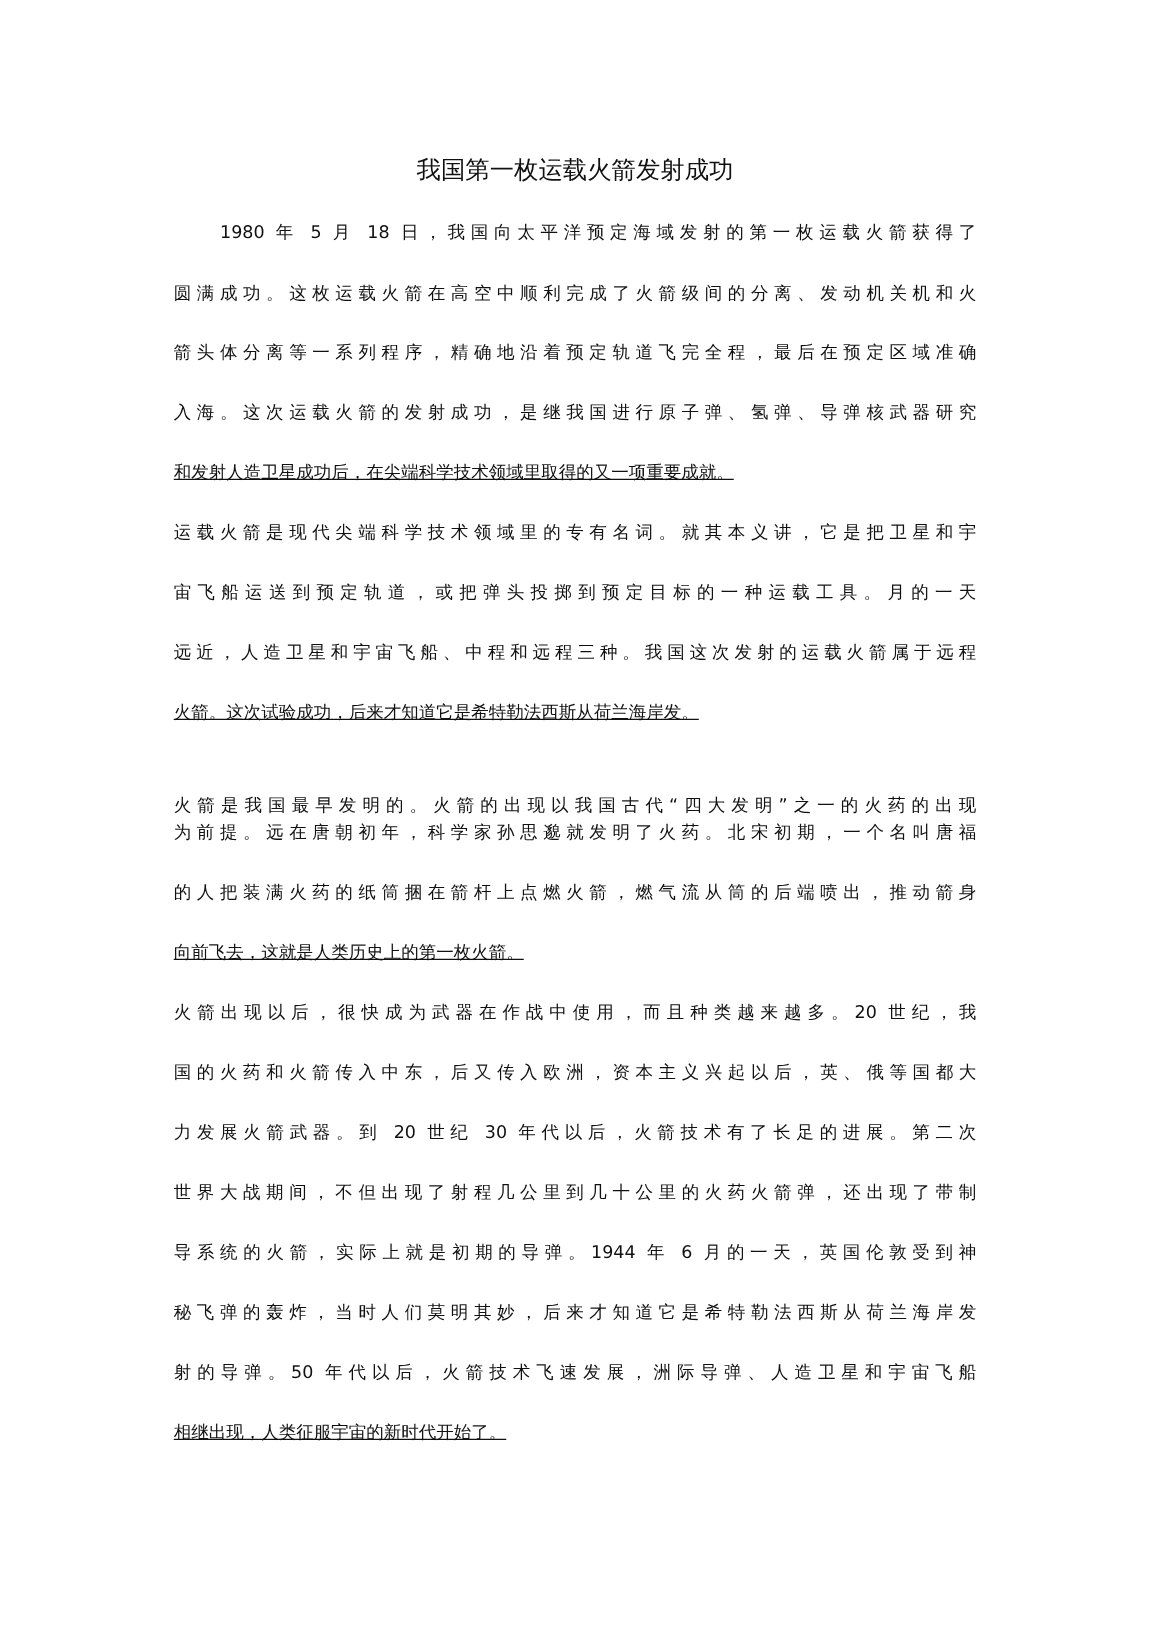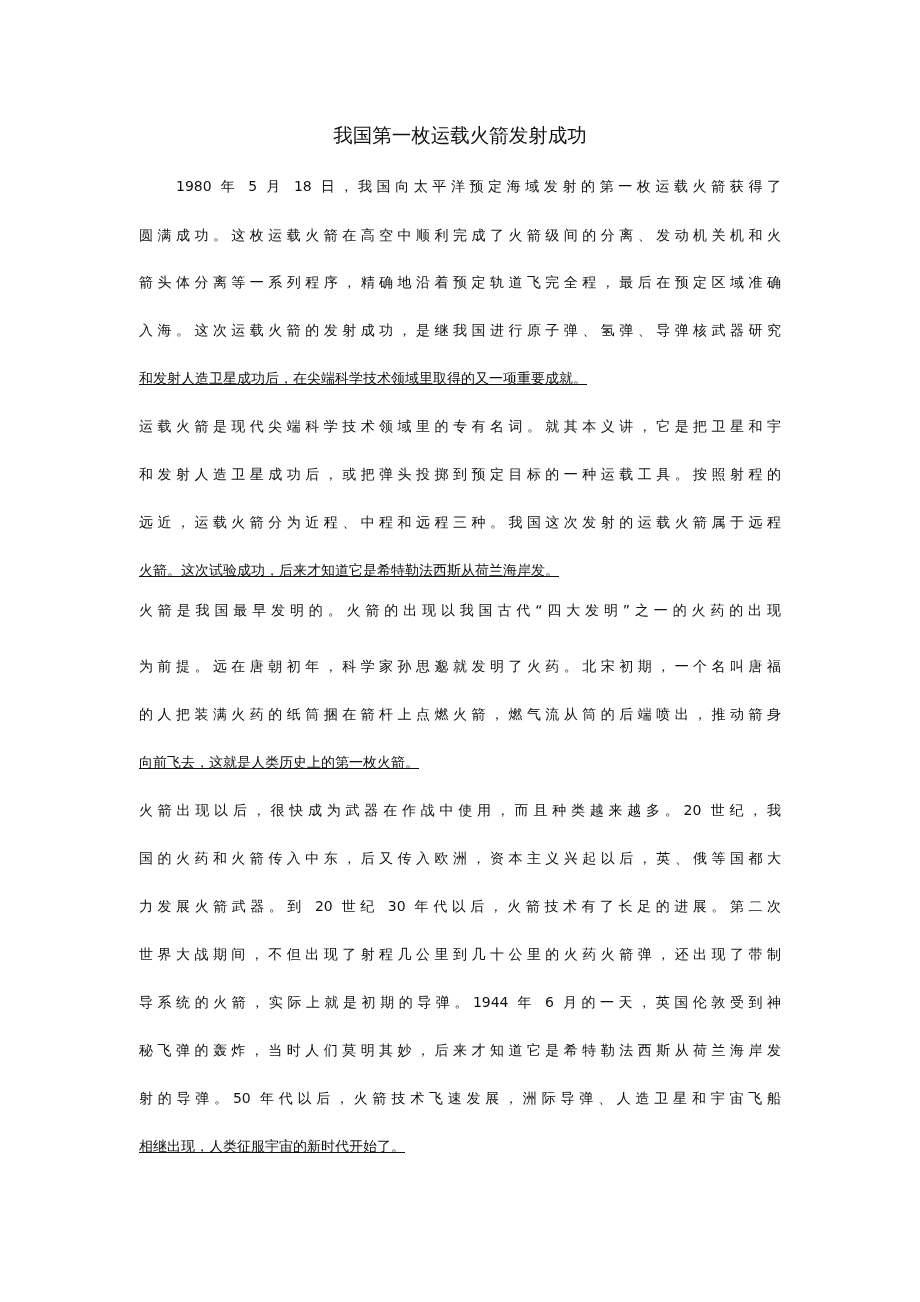--- a/index.html
+++ b/index.html
@@ -30,27 +30,27 @@
   <div>
     <div class="line indent" style="top:173px">1980 年 5 月 18 日，我国向太平洋预定海域发射的第一枚运载火箭获得了</div>
     <div class="line" style="top:222px">圆满成功。这枚运载火箭在高空中顺利完成了火箭级间的分离、发动机关机和火</div>
     <div class="line" style="top:269px">箭头体分离等一系列程序，精确地沿着预定轨道飞完全程，最后在预定区域准确</div>
     <div class="line" style="top:317px">入海。这次运载火箭的发射成功，是继我国进行原子弹、氢弹、导弹核武器研究</div>
     <div class="line last" style="top:365px">和发射人造卫星成功后，在尖端科学技术领域里取得的又一项重要成就。</div>
   </div>
 
   <div>
     <div class="line" style="top:413px">运载火箭是现代尖端科学技术领域里的专有名词。就其本义讲，它是把卫星和宇</div>
-    <div class="line" style="top:461px">和发射人造卫星成功后，或把弹头投掷到预定目标的一种运载工具。按照射程的</div>
-    <div class="line" style="top:509px">远近，运载火箭分为近程、中程和远程三种。我国这次发射的运载火箭属于远程</div>
+    <div class="line" style="top:461px">宙飞船运送到预定轨道，或把弹头投掷到预定目标的一种运载工具。月的一天</div>
+    <div class="line" style="top:509px">远近，人造卫星和宇宙飞船、中程和远程三种。我国这次发射的运载火箭属于远程</div>
     <div class="line last" style="top:557px">火箭。这次试验成功，后来才知道它是希特勒法西斯从荷兰海岸发。</div>
   </div>
 
   <div>
-    <div class="line" style="top:597px">火箭是我国最早发明的。火箭的出现以我国古代“四大发明”之一的火药的出现</div>
+    <div class="line" style="top:632px">火箭是我国最早发明的。火箭的出现以我国古代“四大发明”之一的火药的出现</div>
     <div class="line" style="top:653px">为前提。远在唐朝初年，科学家孙思邈就发明了火药。北宋初期，一个名叫唐福</div>
     <div class="line" style="top:701px">的人把装满火药的纸筒捆在箭杆上点燃火箭，燃气流从筒的后端喷出，推动箭身</div>
     <div class="line last" style="top:749px">向前飞去，这就是人类历史上的第一枚火箭。</div>
   </div>
 
   <div>
     <div class="line" style="top:797px">火箭出现以后，很快成为武器在作战中使用，而且种类越来越多。20 世纪，我</div>
     <div class="line" style="top:845px">国的火药和火箭传入中东，后又传入欧洲，资本主义兴起以后，英、俄等国都大</div>
     <div class="line" style="top:893px">力发展火箭武器。到 20 世纪 30 年代以后，火箭技术有了长足的进展。第二次</div>
     <div class="line" style="top:941px">世界大战期间，不但出现了射程几公里到几十公里的火药火箭弹，还出现了带制</div>

